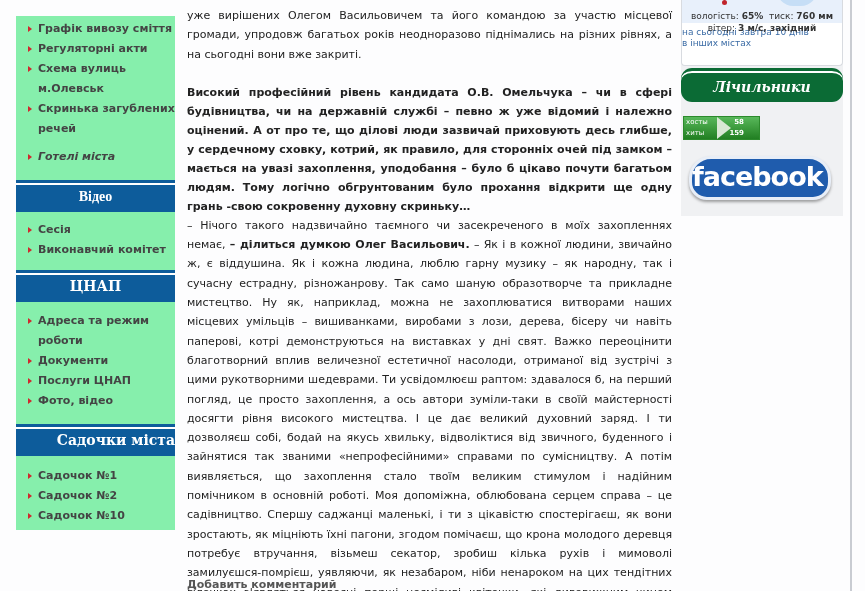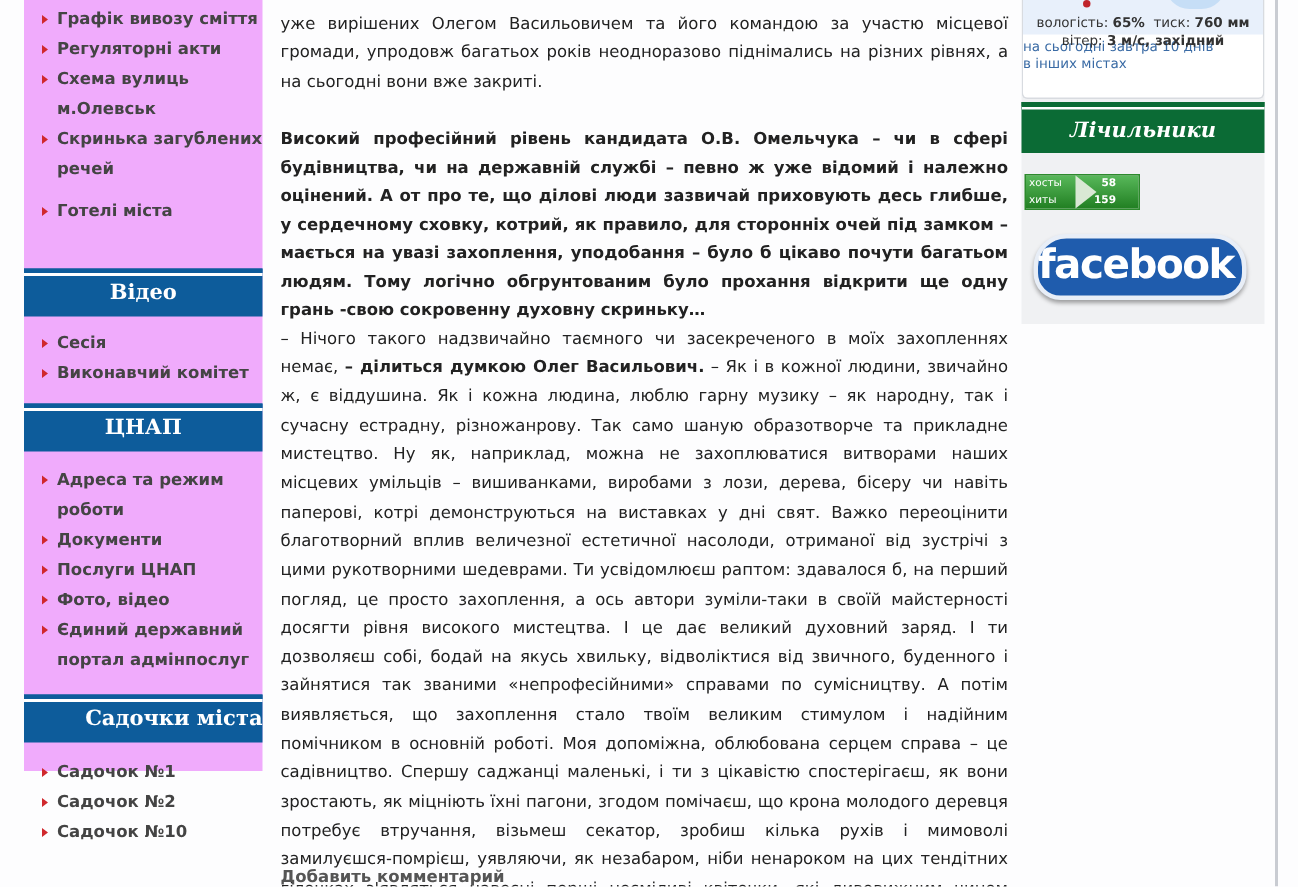--- a/index.html
+++ b/index.html
@@ -1,22 +1,22 @@
 <!DOCTYPE html>
 <html><head>
 <meta charset="utf-8">
 <style>
   * { box-sizing: border-box; margin: 0; padding: 0; }
   html, body { width: 865px; height: 591px; overflow: hidden; background: #fdfdfe; }
   body { position: relative; font-family: "DejaVu Sans", "Liberation Sans", sans-serif; }
 
   
   #left-sidebar {
-    position: absolute; left: 16px; top: 0; width: 159px; height: 514px;
-    background: #f0abfc;
+    position: absolute; left: 16px; top: 16px; width: 159px; height: 514px;
+    background: #86efac;
   }
   .menu-list { list-style: none; padding: 0 0 0 10px; }
   .menu-item {
     position: relative; padding-left: 12px;
     font-size: 11px; font-weight: bold; color: #444;
     line-height: 20px; cursor: pointer;
   }
   .menu-item .bullet {
     position: absolute; left: 2px; top: 7px; width: 0; height: 0;
     border-top: 3px solid transparent; border-bottom: 3px solid transparent;
@@ -71,21 +71,21 @@
     border-radius: 0 0 20px 20px; background: #c6def6;
   }
   #weather-links { text-align: left; font-size: 9px; color: #3a6ba5; line-height: 11px; padding-top: 4px; }
   #weather-links span { cursor: pointer; }
   #counters-header {
     position: absolute; left: 0; top: 68px; width: 162px; height: 34px;
     background: #0b6b35; border-top: 3px solid #0b6b35;
     box-shadow: inset 0 2px 0 #fff;
     color: #fff; text-align: center;
     font-family: "DejaVu Serif", "Liberation Serif", serif;
-    font-style: italic; font-weight: bold; font-size: 14px; line-height: 32px;
+    font-style: italic; font-weight: bold; font-size: 14px; line-height: 32px; border-radius: 11px;
   }
   #counter-widget {
     position: absolute; left: 2px; top: 116px; width: 77px; height: 24px;
     border: 1px solid #2c8a2c; background: linear-gradient(#58b85a, #217f22);
     font-size: 7px; color: #fff; cursor: pointer;
   }
   #counter-widget .row { position: relative; height: 11px; line-height: 11px; padding-left: 2px; }
   #counter-widget .val { position: absolute; right: 15px; top: 0; font-weight: bold; }
   #counter-widget .arrow {
     position: absolute; left: 33px; top: 0; width: 0; height: 0;
@@ -111,37 +111,36 @@
 <body>
 
 <div id="left-sidebar">
   <ul class="menu-list" style="padding-top:3px;">
     <li class="menu-item"><span class="bullet"></span><span>Графік вивозу сміття</span></li>
     <li class="menu-item"><span class="bullet"></span><span>Регуляторні акти</span></li>
     <li class="menu-item"><span class="bullet"></span><span>Схема вулиць м.Олевськ</span></li>
     <li class="menu-item"><span class="bullet"></span><span>Скринька загублених речей</span></li>
   </ul>
 
-  <ul class="menu-list" style="padding-top:8px;">
+  <ul class="menu-list" style="padding-top:8px;font-style:italic;">
     <li class="menu-item"><span class="bullet"></span><span>Готелі міста</span></li>
   </ul>
 
-  <div class="block-header" style="margin-top:28px;"><span>Відео</span></div>
+  <div class="block-header" style="margin-top:13px;font-family:Liberation Serif, serif;"><span>Відео</span></div>
   <ul class="menu-list" style="padding-top:8px;">
     <li class="menu-item"><span class="bullet"></span><span>Сесія</span></li>
     <li class="menu-item"><span class="bullet"></span><span>Виконавчий комітет</span></li>
   </ul>
 
   <div class="block-header" style="margin-top:10px;"><span>ЦНАП</span></div>
   <ul class="menu-list" style="padding-top:9px;">
     <li class="menu-item"><span class="bullet"></span><span>Адреса та режим роботи</span></li>
     <li class="menu-item"><span class="bullet"></span><span>Документи</span></li>
     <li class="menu-item"><span class="bullet"></span><span>Послуги ЦНАП</span></li>
     <li class="menu-item"><span class="bullet"></span><span>Фото, відео</span></li>
-    <li class="menu-item"><span class="bullet"></span><span>Єдиний державний портал адмінпослуг</span></li>
   </ul>
 
   <div class="block-header" style="margin-top:13px;text-align:right;"><span>Садочки міста</span></div>
   <ul class="menu-list" style="padding-top:10px;">
     <li class="menu-item"><span class="bullet"></span><span>Садочок №1</span></li>
     <li class="menu-item"><span class="bullet"></span><span>Садочок №2</span></li>
     <li class="menu-item"><span class="bullet"></span><span>Садочок №10</span></li>
   </ul>
 </div>
 

